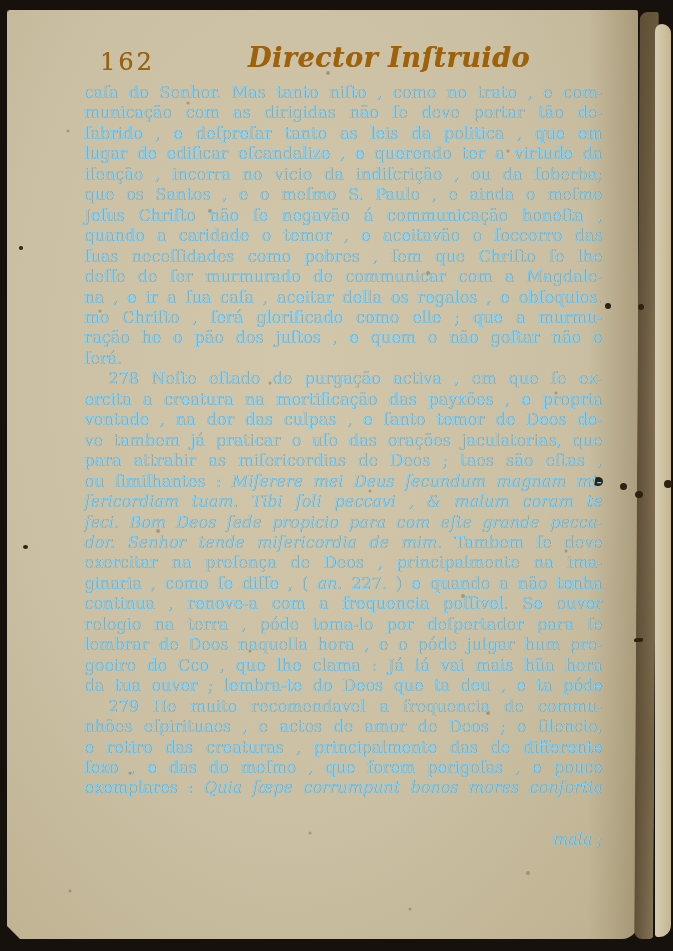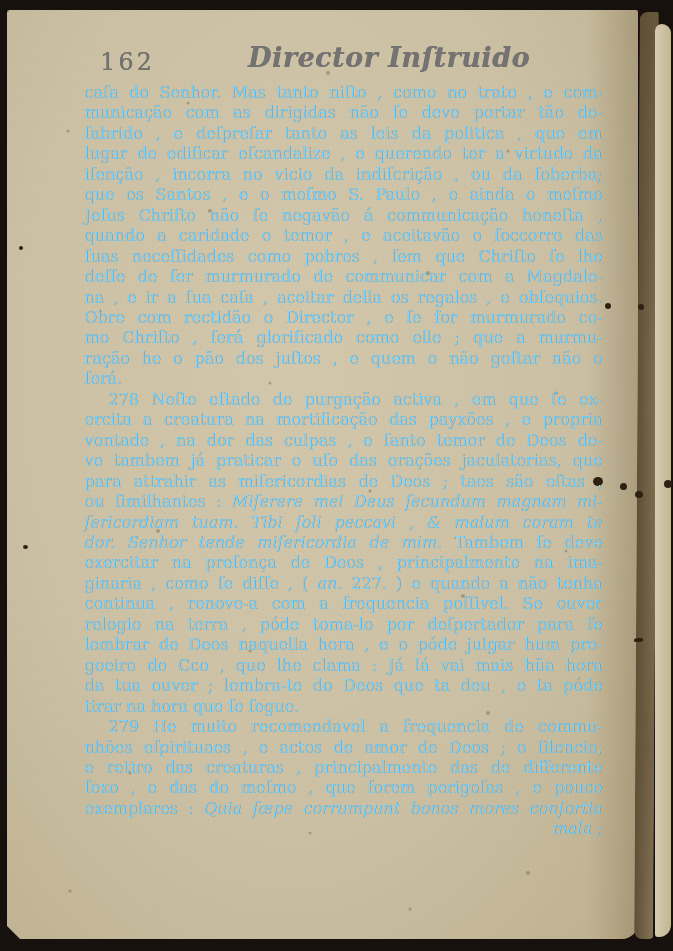--- a/index.html
+++ b/index.html
@@ -37,37 +37,37 @@
     box-shadow:
       60px 120px 0 0.5px, 180px 92px 0 0.5px, 320px 62px 0 1px,
       500px 140px 0 0.5px, 92px 300px 0 0.5px, 420px 262px 0 1px,
       548px 382px 0 0.5px, 150px 520px 0 1px, 362px 480px 0 0.5px,
       242px 640px 0 0.5px, 480px 702px 0 1px, 122px 762px 0 0.5px,
       302px 822px 0 0.5px, 520px 862px 0 1px, 62px 880px 0 0.5px,
       402px 898px 0 0.5px, 202px 200px 0 1px, 558px 540px 0 0.5px,
       262px 372px 0 0.5px, 455px 585px 0 1px;
   }
   .spot{position:absolute;border-radius:50%;background:#2e2012;}
-  .header{position:absolute;left:84px;top:42px;width:518px;height:36px;color:#737373;}
+  .header{position:absolute;left:84px;top:42px;width:518px;height:36px;color:#a16207;}
   .pagenum{
     position:absolute;left:16px;top:6px;font-size:24px;letter-spacing:3px;
     text-shadow:0.3px 0.3px 0.4px rgba(43,34,20,0.55);
   }
   .runtitle{
     position:absolute;left:164px;top:0;font-size:27px;font-style:italic;font-weight:bold;
     letter-spacing:0.5px;text-shadow:0.3px 0.3px 0.5px rgba(43,34,20,0.5);
   }
   .textblock{
     position:absolute;left:84px;top:83px;width:518px;
     color:#7dd3fc;font-size:16px;line-height:20.45px;
     text-shadow:0.25px 0.25px 0.35px rgba(43,34,20,0.55);
   }
   .line{text-align:justify;text-align-last:justify;white-space:normal;}
   .line.a-l{text-align:center;text-align-last:left;}
-  .line.a-r{text-align:center;text-align-last:right;}
+  .line.a-r{text-align:center;text-align-last:right;margin-top:31px;}
   .line.ind{padding-left:24px;}
   .it{font-style:italic;}
 </style>
 </head>
 <body>
 
 <div id="root">
   <div class="paper"></div>
   <div class="speckles"></div>
   <div class="gutter"></div>
@@ -94,40 +94,39 @@
       <div class="line a-j"><span>municação com as dirigidas não ſe deve portar tão de-</span></div>
       <div class="line a-j"><span>ſabrido , e deſpreſar tanto as leis da politica , que em</span></div>
       <div class="line a-j"><span>lugar de edificar eſcandalize , e querendo ter a virtude da</span></div>
       <div class="line a-j"><span>iſenção , incorra no vicio da indiſcrição , ou da ſoberba;</span></div>
       <div class="line a-j"><span>que os Santos , e o meſmo S. Paulo , e ainda o meſmo</span></div>
       <div class="line a-j"><span>Jeſus Chriſto não ſe negavão á communicação honeſta ,</span></div>
       <div class="line a-j"><span>quando a caridade o temor , e aceitavão o ſoccorro das</span></div>
       <div class="line a-j"><span>ſuas neceſſidades como pobres , ſem que Chriſto ſe lhe</span></div>
       <div class="line a-j"><span>deſſe de ſer murmurado de communicar com a Magdale-</span></div>
       <div class="line a-j"><span>na , e ir a ſua caſa , aceitar della os regalos , e obſequios.</span></div>
-      <div class="line a-j"><span>Obre com rectidão o Director , e ſe for murmurado co-</span></div>
       <div class="line a-j"><span>mo Chriſto , ſerá glorificado como elle ; que a murmu-</span></div>
       <div class="line a-j"><span>ração he o pão dos juſtos , e quem o não goſtar não o</span></div>
       <div class="line a-l"><span>ſerá.</span></div>
       <div class="line a-j ind"><span>278  Neſte eſtado de purgação activa , em que ſe ex-</span></div>
       <div class="line a-j"><span>ercita a creatura na mortificação das payxões , e propria</span></div>
       <div class="line a-j"><span>vontade , na dor das culpas , e ſanto temor de Deos de-</span></div>
       <div class="line a-j"><span>ve tambem já praticar o uſo das orações jaculatorias, que</span></div>
       <div class="line a-j"><span>para attrahir as miſericordias de Deos ; taes são eſtas ,</span></div>
       <div class="line a-j"><span>ou ſimilhantes : </span><span class="it">Miſerere mei Deus ſecundum magnam mi-</span></div>
       <div class="line a-j"><span class="it">ſericordiam tuam.  Tibi ſoli peccavi , &amp; malum coram te</span></div>
+      <div class="line a-j"><span class="it">feci.  Bom Deos ſede propicio para com eſte grande pecca-</span></div>
       <div class="line a-j"><span class="it">dor.  Senhor tende miſericordia de mim.</span><span>  Tambem ſe deve</span></div>
       <div class="line a-j"><span>exercitar na preſença de Deos , principalmente na ima-</span></div>
       <div class="line a-j"><span>ginaria , como ſe diſſe , ( </span><span class="it">an.</span><span> 227. ) e quando a não tenha</span></div>
       <div class="line a-j"><span>continua , renove-a com a frequencia poſſivel.  Se ouver</span></div>
       <div class="line a-j"><span>relogio na terra , póde toma-lo por deſpertador para ſe</span></div>
       <div class="line a-j"><span>lembrar de Deos naquella hora , e o póde julgar hum pre-</span></div>
       <div class="line a-j"><span>goeiro do Cco , que lhe clama :  Já lá vai mais hũa hora</span></div>
       <div class="line a-j"><span>da tua ouver ; lembra-te do Deos que ta deu , e ta póde</span></div>
-      <div class="line a-l"><span>tirar na hora que ſe ſegue.</span></div>
       <div class="line a-j ind"><span>279  He muito recomendavel a frequencia de commu-</span></div>
       <div class="line a-j"><span>nhões eſpirituaes , e actos de amor de Deos ; o ſilencio,</span></div>
       <div class="line a-j"><span>e retiro das creaturas , principalmente das de differente</span></div>
       <div class="line a-j"><span>ſexo , e das do meſmo , que forem perigoſas , e pouco</span></div>
       <div class="line a-j"><span>exemplares : </span><span class="it">Quia ſæpe corrumpunt bonos mores conſortia</span></div>
       <div class="line a-r"><span class="it">mala ;</span></div>
     </div>
 </div>
 
 </body></html>

